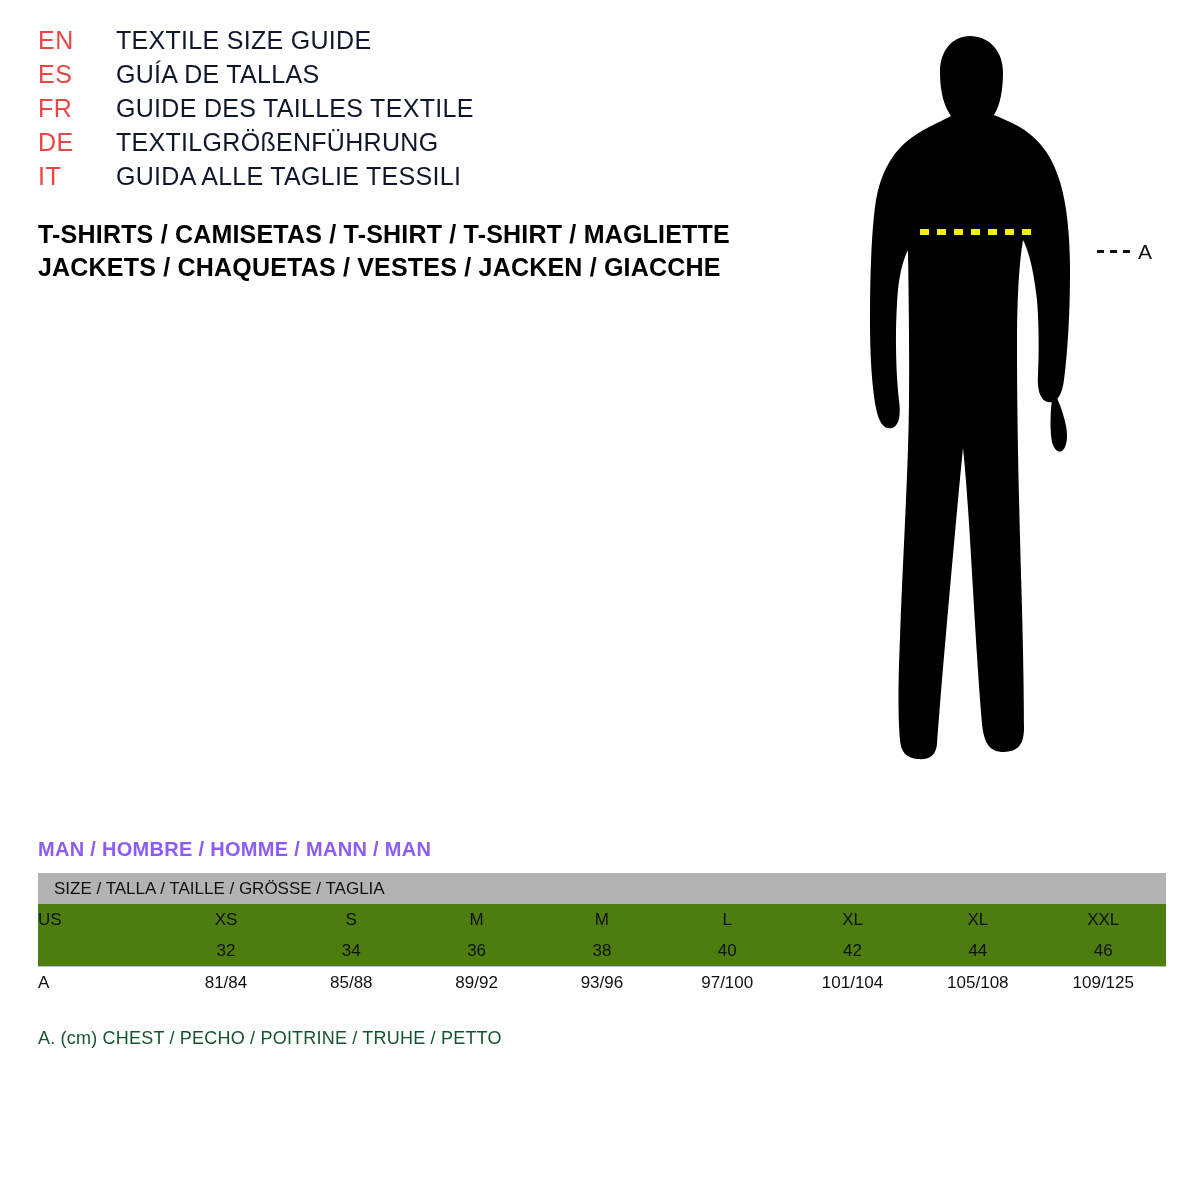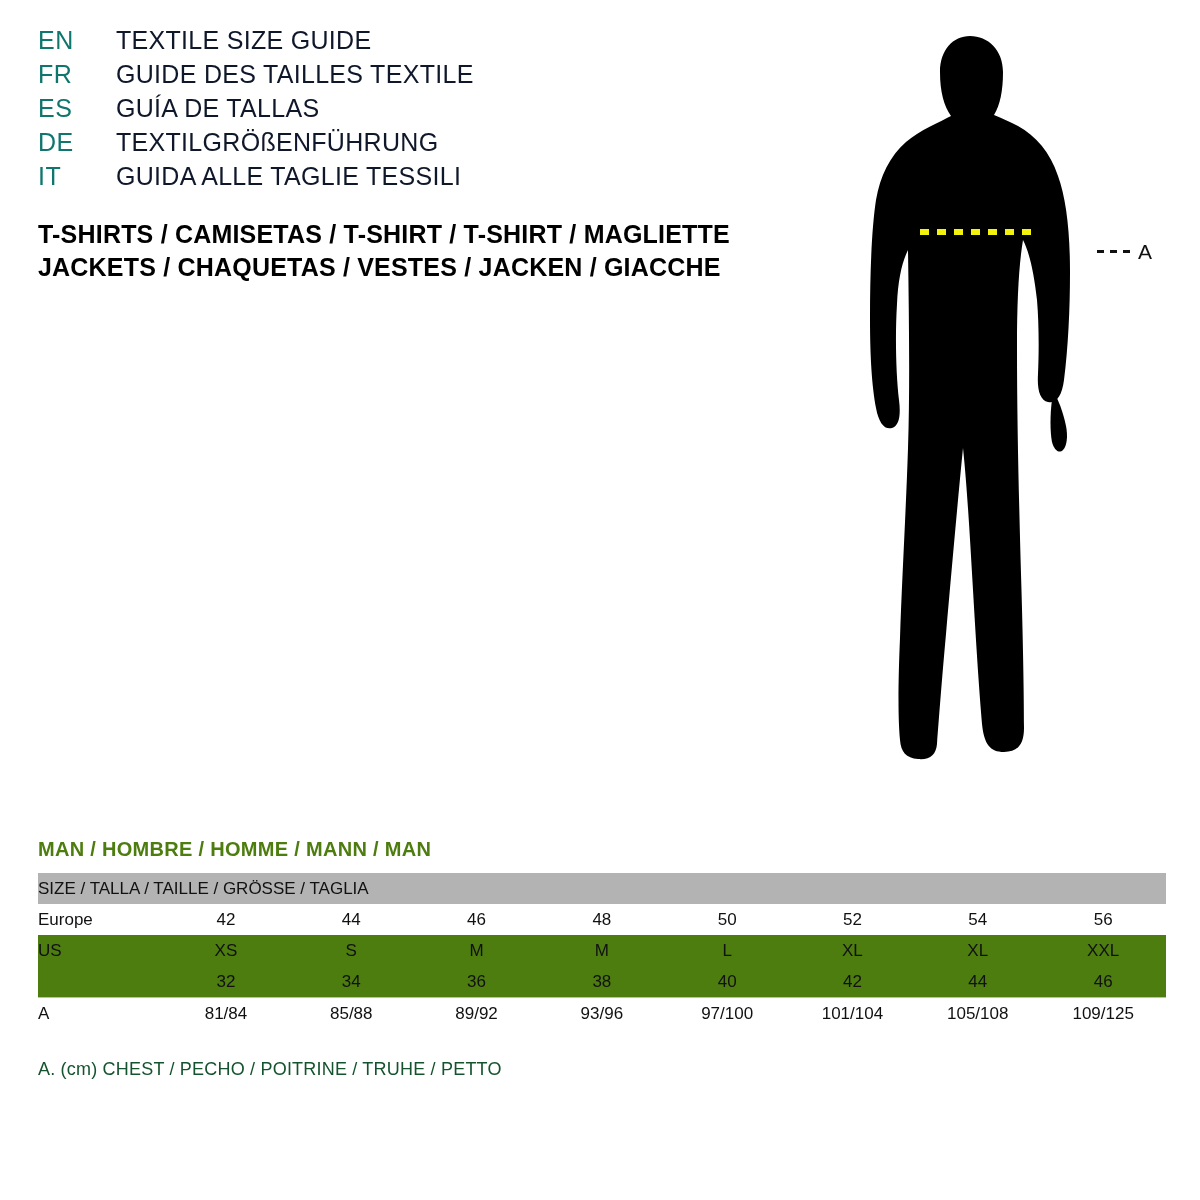--- a/index.html
+++ b/index.html
@@ -25,21 +25,21 @@
   }
   .lang-row {
     display: flex;
     align-items: baseline;
     height: 34px;
   }
   .lang-code {
     width: 78px;
     font-size: 25px;
     letter-spacing: 0.5px;
-    color: #0f766e;
+    color: #ef4444;
   }
   .lang-text {
     font-size: 25px;
     letter-spacing: 0.3px;
     color: #0f172a;
     white-space: nowrap;
   }
   .category-lines {
     margin-top: 22px;
   }
@@ -82,21 +82,21 @@
   .table-section {
     position: absolute;
     left: 38px;
     top: 838px;
     width: 1128px;
   }
   .gender-title {
     font-size: 20px;
     font-weight: bold;
     letter-spacing: 0.3px;
-    color: #4d7c0f;
+    color: #8b5cf6;
     margin-bottom: 12px;
     white-space: nowrap;
   }
   table.size-table {
     border-collapse: collapse;
     width: 1128px;
     table-layout: fixed;
     font-size: 17px;
   }
   table.size-table td {
@@ -111,20 +111,21 @@
     color: #111;
   }
   td.val-cell {
     text-align: center;
     color: #111;
   }
   tr.row-head td {
     background: #b3b3b3;
     font-size: 17px;
     color: #111;
+    padding-left: 16px;
   }
   tr.row-zebra-a td { background: #ffffff; }
   tr.row-zebra-b td { background: #4d7c0f; }
   tr.row-last td { background: #ffffff; border-top: 1px solid #bdbdbd; }
 
   .footnote {
     margin-top: 30px;
     font-size: 18px;
     letter-spacing: 0.2px;
     color: #14532d;
@@ -134,26 +135,26 @@
 </head>
 <body>
 
 <div class="header">
 
   <div class="lang-row">
     <div class="lang-code">EN</div>
     <div class="lang-text">TEXTILE SIZE GUIDE</div>
   </div>
   <div class="lang-row">
+    <div class="lang-code">ES</div>
+    <div class="lang-text">GUÍA DE TALLAS</div>
+  </div>
+  <div class="lang-row">
     <div class="lang-code">FR</div>
     <div class="lang-text">GUIDE DES TAILLES TEXTILE</div>
-  </div>
-  <div class="lang-row">
-    <div class="lang-code">ES</div>
-    <div class="lang-text">GUÍA DE TALLAS</div>
   </div>
   <div class="lang-row">
     <div class="lang-code">DE</div>
     <div class="lang-text">TEXTILGRÖßENFÜHRUNG</div>
   </div>
   <div class="lang-row">
     <div class="lang-code">IT</div>
     <div class="lang-text">GUIDA ALLE TAGLIE TESSILI</div>
   </div>
 
@@ -217,31 +218,20 @@
 
 <div class="table-section">
   <div class="gender-title">MAN / HOMBRE / HOMME / MANN / MAN</div>
 
   <table class="size-table">
     <tbody>
       <tr class="row-head">
         <td class="label-cell" colspan="9">SIZE / TALLA / TAILLE / GRÖSSE / TAGLIA</td>
       </tr>
 
-      <tr class="row-zebra-a">
-        <td class="label-cell">Europe</td>
-        <td class="val-cell">42</td>
-        <td class="val-cell">44</td>
-        <td class="val-cell">46</td>
-        <td class="val-cell">48</td>
-        <td class="val-cell">50</td>
-        <td class="val-cell">52</td>
-        <td class="val-cell">54</td>
-        <td class="val-cell">56</td>
-      </tr>
 
       <tr class="row-zebra-b">
         <td class="label-cell">US</td>
         <td class="val-cell">XS</td>
         <td class="val-cell">S</td>
         <td class="val-cell">M</td>
         <td class="val-cell">M</td>
         <td class="val-cell">L</td>
         <td class="val-cell">XL</td>
         <td class="val-cell">XL</td>

